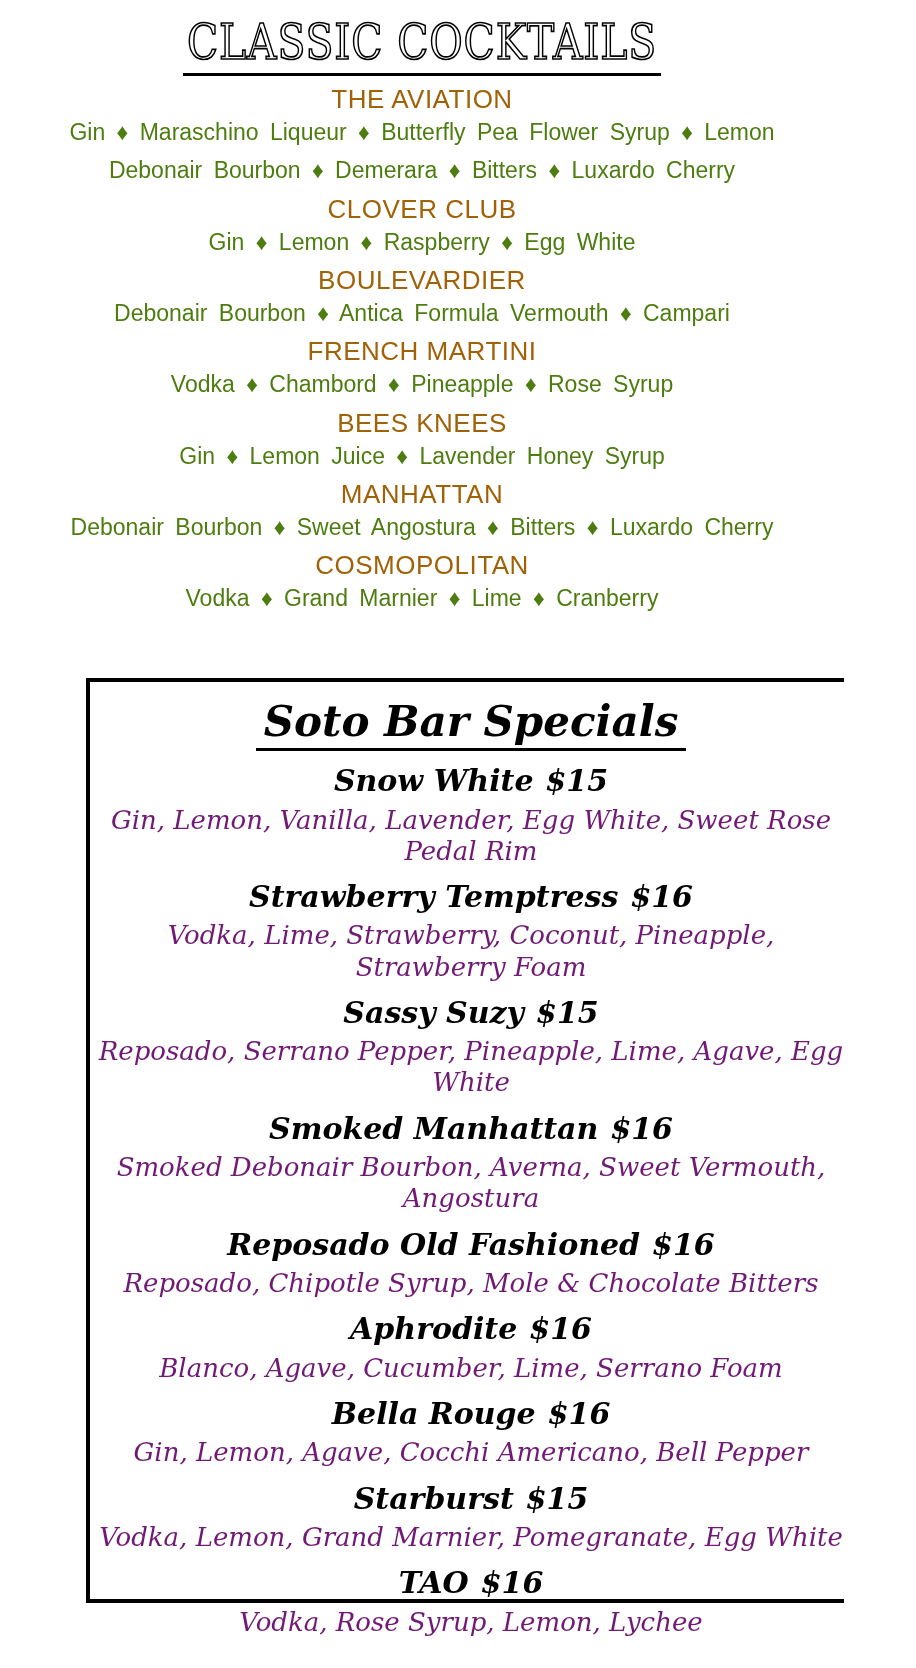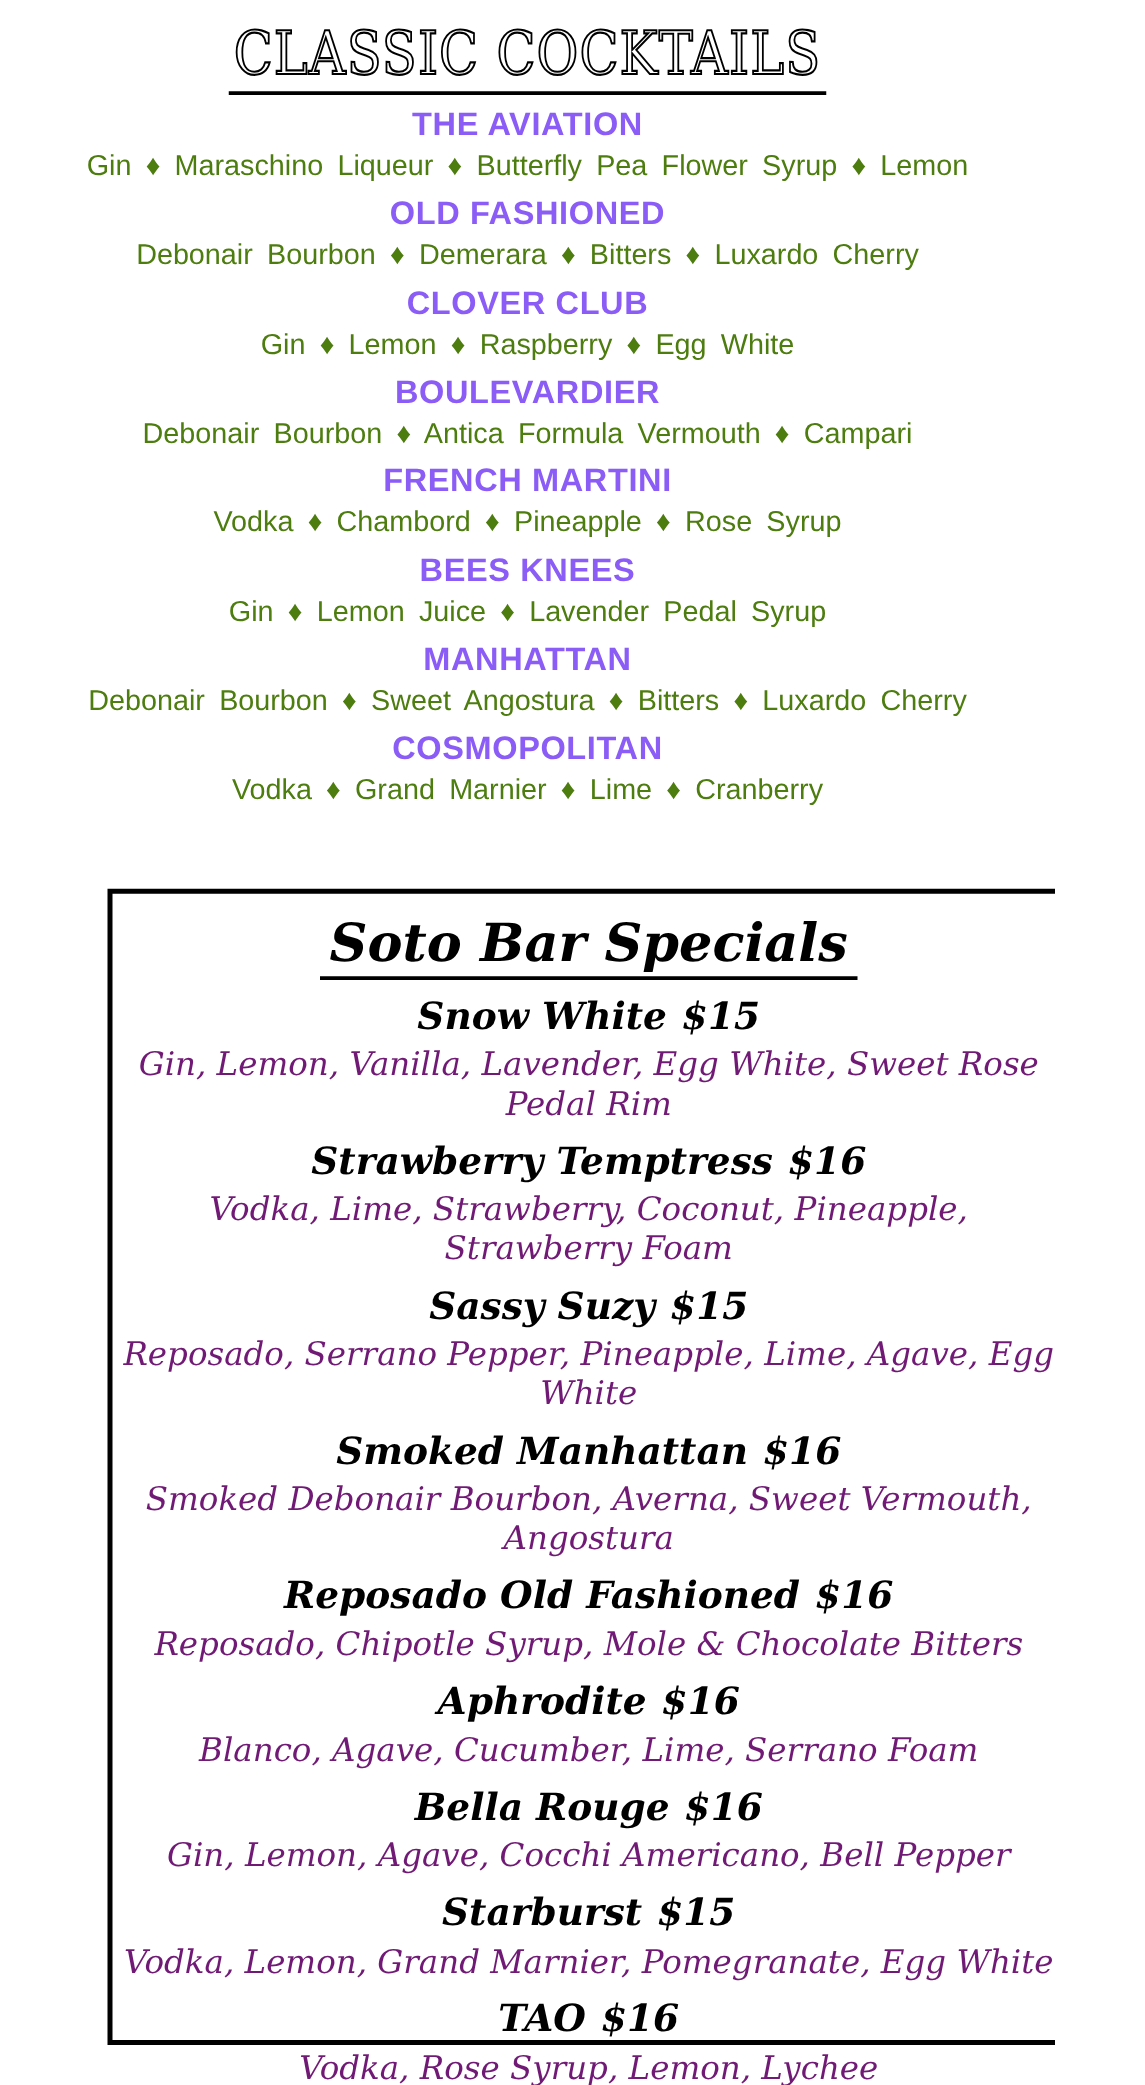--- a/index.html
+++ b/index.html
@@ -6,22 +6,22 @@
   .page {
     position:relative; width:844px; height:1668px; background:#ffffff; color:#000000;
     font-family:"Liberation Sans", sans-serif; overflow:hidden;
   }
   
   .classic { text-align:center; padding-top:14px; }
   .title-wrap { line-height:0; }
   .title-underline { width:478px; height:3px; background:#000; margin:1px auto 0; }
   .c-item { margin-top:9px; }
   .c-name {
-    font-family:"Liberation Sans", sans-serif; font-weight:bold;
-    font-size:26px; line-height:1.15; letter-spacing:0.5px; color:#8b5cf6;
+    font-family:"Liberation Sans", sans-serif; font-weight:normal;
+    font-size:26px; line-height:1.15; letter-spacing:0.5px; color:#a16207;
   }
   .c-ing {
     font-family:"Liberation Sans", sans-serif;
     font-size:23px; line-height:1.28; margin-top:3px; word-spacing:5px; color:#4d7c0f;
   }
   
   .box {
     box-sizing:border-box; width:770px; height:925px;
     border:4px solid #000000; margin:64px 0 0 86px;
     text-align:center; padding-top:16px;
@@ -53,38 +53,37 @@
         <text x="380" y="45" text-anchor="middle" textLength="470" lengthAdjust="spacingAndGlyphs" font-family="DejaVu Serif, serif" font-size="48" letter-spacing="1" fill="#ffffff" stroke="#000000" stroke-width="1.7">CLASSIC COCKTAILS</text>
       </svg>
       <div class="title-underline"></div>
     </div>
 
     <div class="c-item">
       <div class="c-name">THE AVIATION</div>
       <div class="c-ing">Gin ♦ Maraschino Liqueur ♦ Butterfly Pea Flower Syrup ♦ Lemon</div>
     </div>
     <div class="c-item">
-      <div class="c-name">OLD FASHIONED</div>
       <div class="c-ing">Debonair Bourbon ♦ Demerara ♦ Bitters ♦ Luxardo Cherry</div>
     </div>
     <div class="c-item">
       <div class="c-name">CLOVER CLUB</div>
       <div class="c-ing">Gin ♦ Lemon ♦ Raspberry ♦ Egg White</div>
     </div>
     <div class="c-item">
       <div class="c-name">BOULEVARDIER</div>
       <div class="c-ing">Debonair Bourbon ♦ Antica Formula Vermouth ♦ Campari</div>
     </div>
     <div class="c-item">
       <div class="c-name">FRENCH MARTINI</div>
       <div class="c-ing">Vodka ♦ Chambord ♦ Pineapple ♦ Rose Syrup</div>
     </div>
     <div class="c-item">
       <div class="c-name">BEES KNEES</div>
-      <div class="c-ing">Gin ♦ Lemon Juice ♦ Lavender Pedal Syrup</div>
+      <div class="c-ing">Gin ♦ Lemon Juice ♦ Lavender Honey Syrup</div>
     </div>
     <div class="c-item">
       <div class="c-name">MANHATTAN</div>
       <div class="c-ing">Debonair Bourbon ♦ Sweet Angostura ♦ Bitters ♦ Luxardo Cherry</div>
     </div>
     <div class="c-item">
       <div class="c-name">COSMOPOLITAN</div>
       <div class="c-ing">Vodka ♦ Grand Marnier ♦ Lime ♦ Cranberry</div>
     </div>
   </section>

